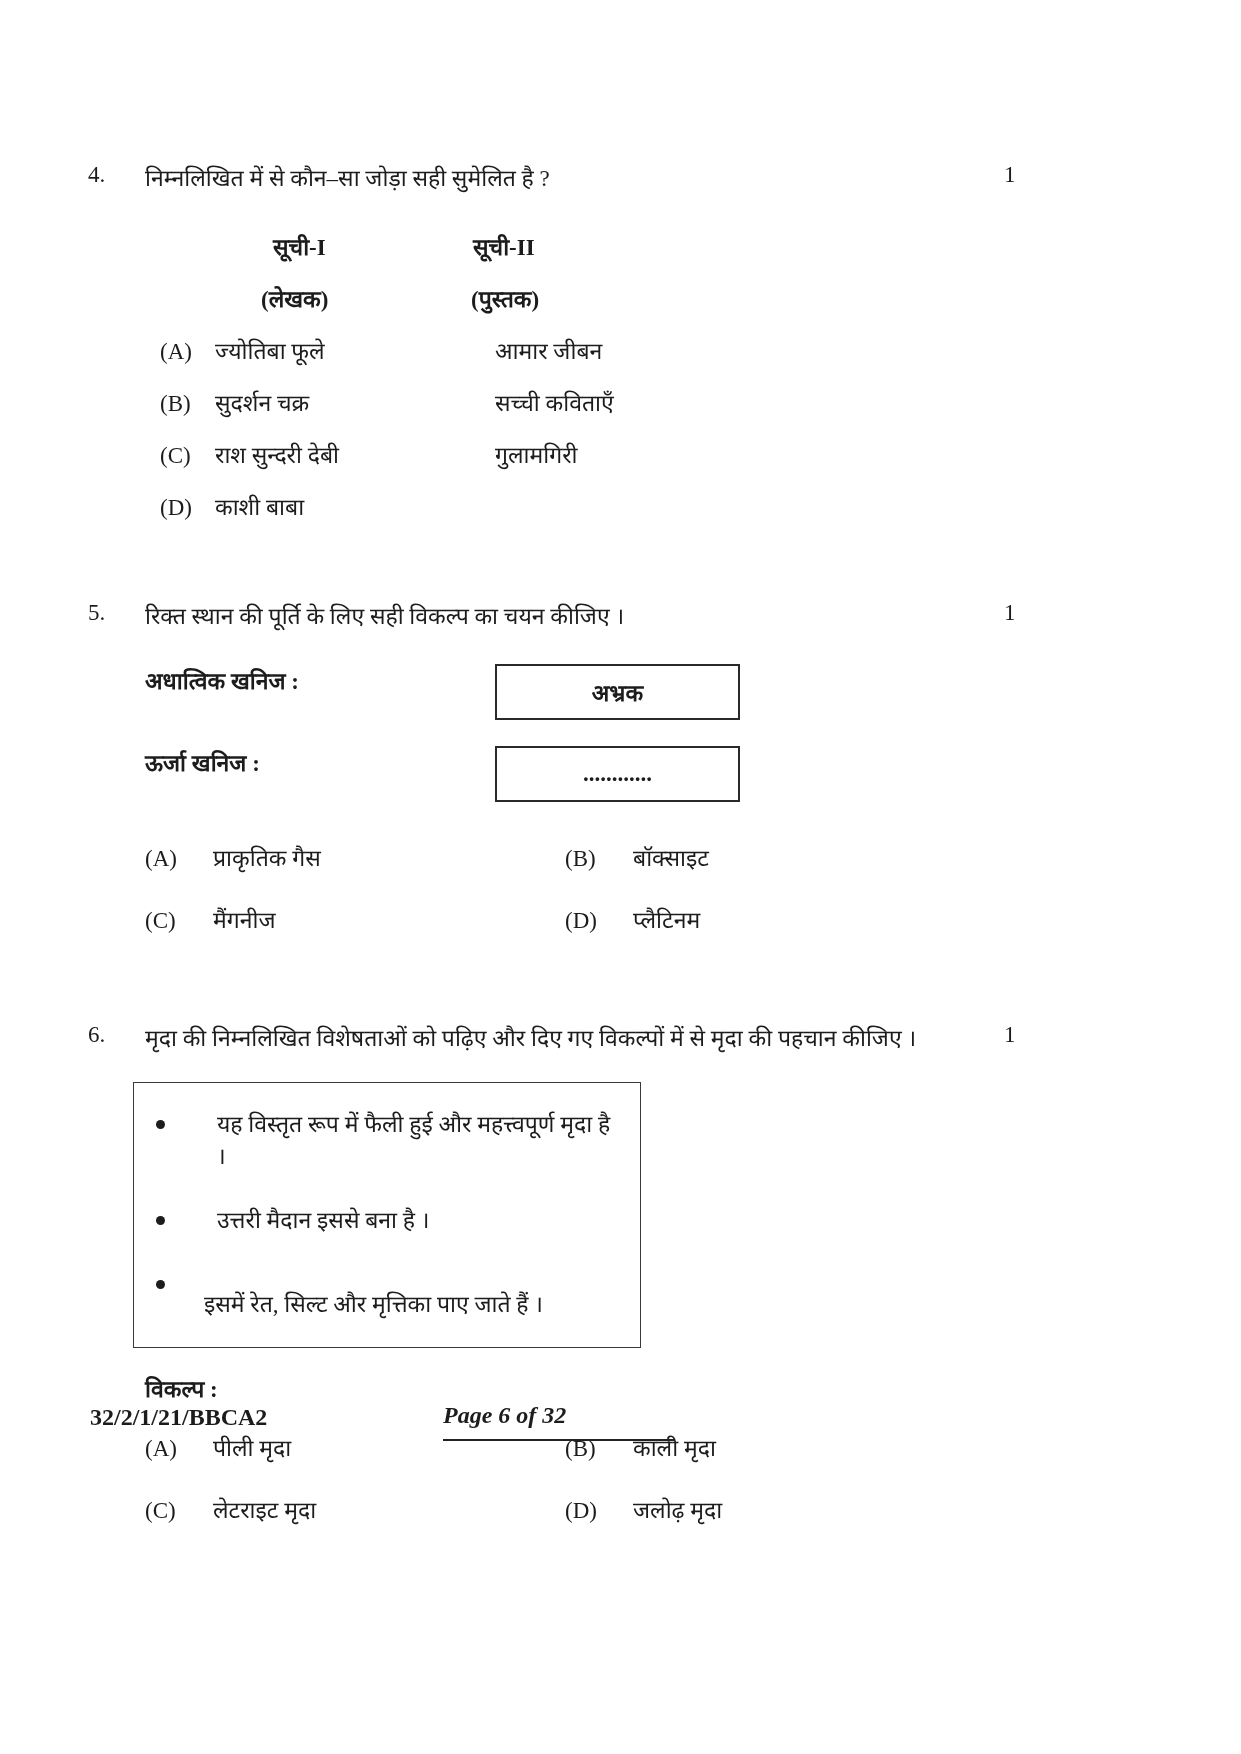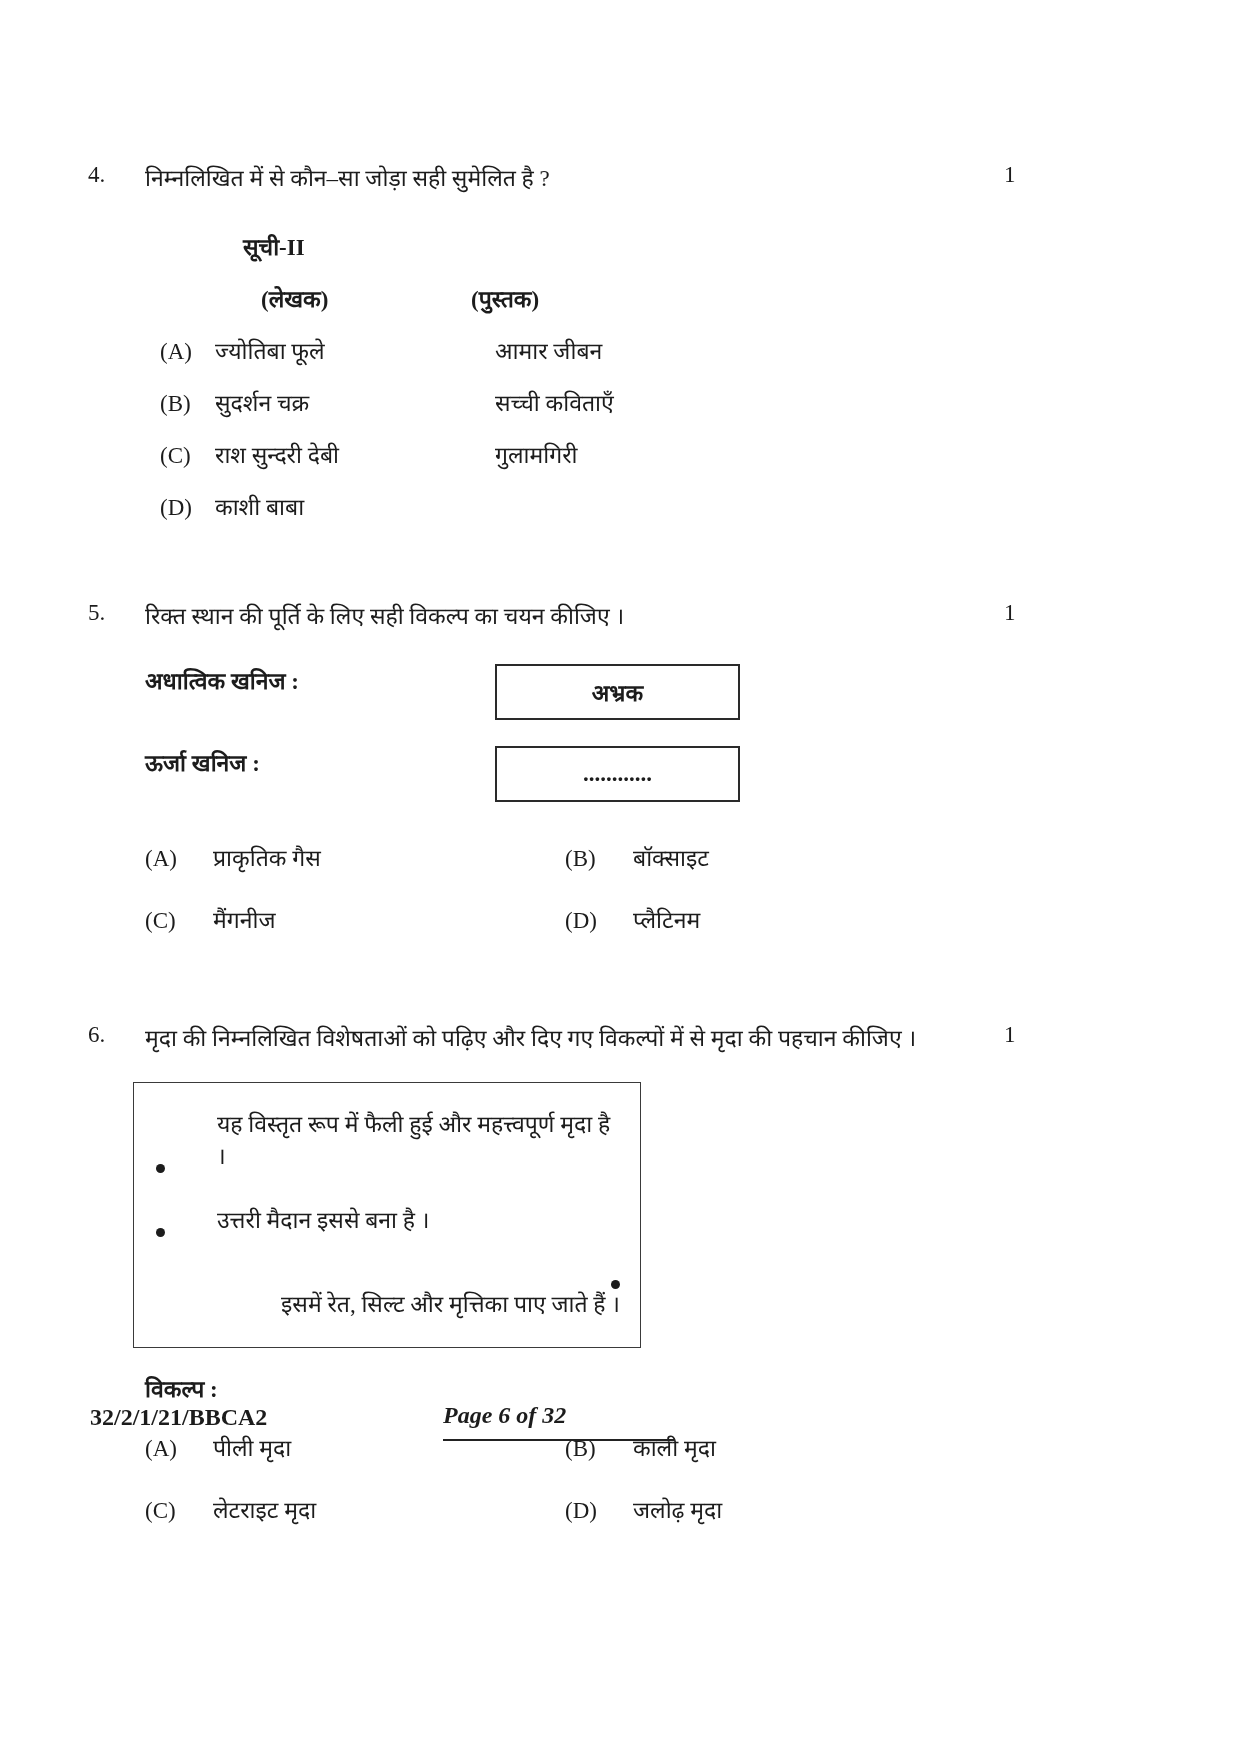--- a/index.html
+++ b/index.html
@@ -50,21 +50,21 @@
   .opt-cell { display: flex; }
   .opt-label { width: 68px; }
 
   
   .bullet-box {
     margin: 26px 0 0 133px;
     width: 508px;
     border: 1.5px solid #3a3a3a;
     padding: 26px 20px 20px 18px;
   }
-  .bullet-item { display: flex; align-items: flex-end; margin-bottom: 32px; }
+  .bullet-item { display: flex; align-items: flex-start; margin-bottom: 32px; }
   .bullet-item:last-child { margin-bottom: 6px; flex-direction: column; }
   .bullet-dot {
     width: 9px; height: 9px; border-radius: 50%;
     background: #1c1c1c; flex: 0 0 9px;
     margin: 11px 0 0 4px;
   }
   .bullet-text { padding-left: 52px; line-height: 32px; }
 
   .opts-heading { margin: 24px 0 0 145px; font-weight: bold; }
 
@@ -86,20 +86,21 @@
     <section>
       <div class="q-head">
         <span class="qnum">4.</span>
         <span class="qtext">निम्नलिखित में से कौन–सा जोड़ा सही सुमेलित है ?</span>
         <span class="marks">1</span>
       </div>
 
       <div class="match-table">
         <div class="mt-row mt-head">
           <span class="mt-label"></span>
+          <span class="mt-c1 bold">सूची-I</span>
           <span class="mt-c2 bold">सूची-II</span>
         </div>
         <div class="mt-row mt-head2">
           <span class="mt-label"></span>
           <span class="mt-c1 bold">(लेखक)</span>
           <span class="mt-c2 bold">(पुस्तक)</span>
         </div>
 
         <div class="mt-row">
           <span class="mt-label">(A)</span>

